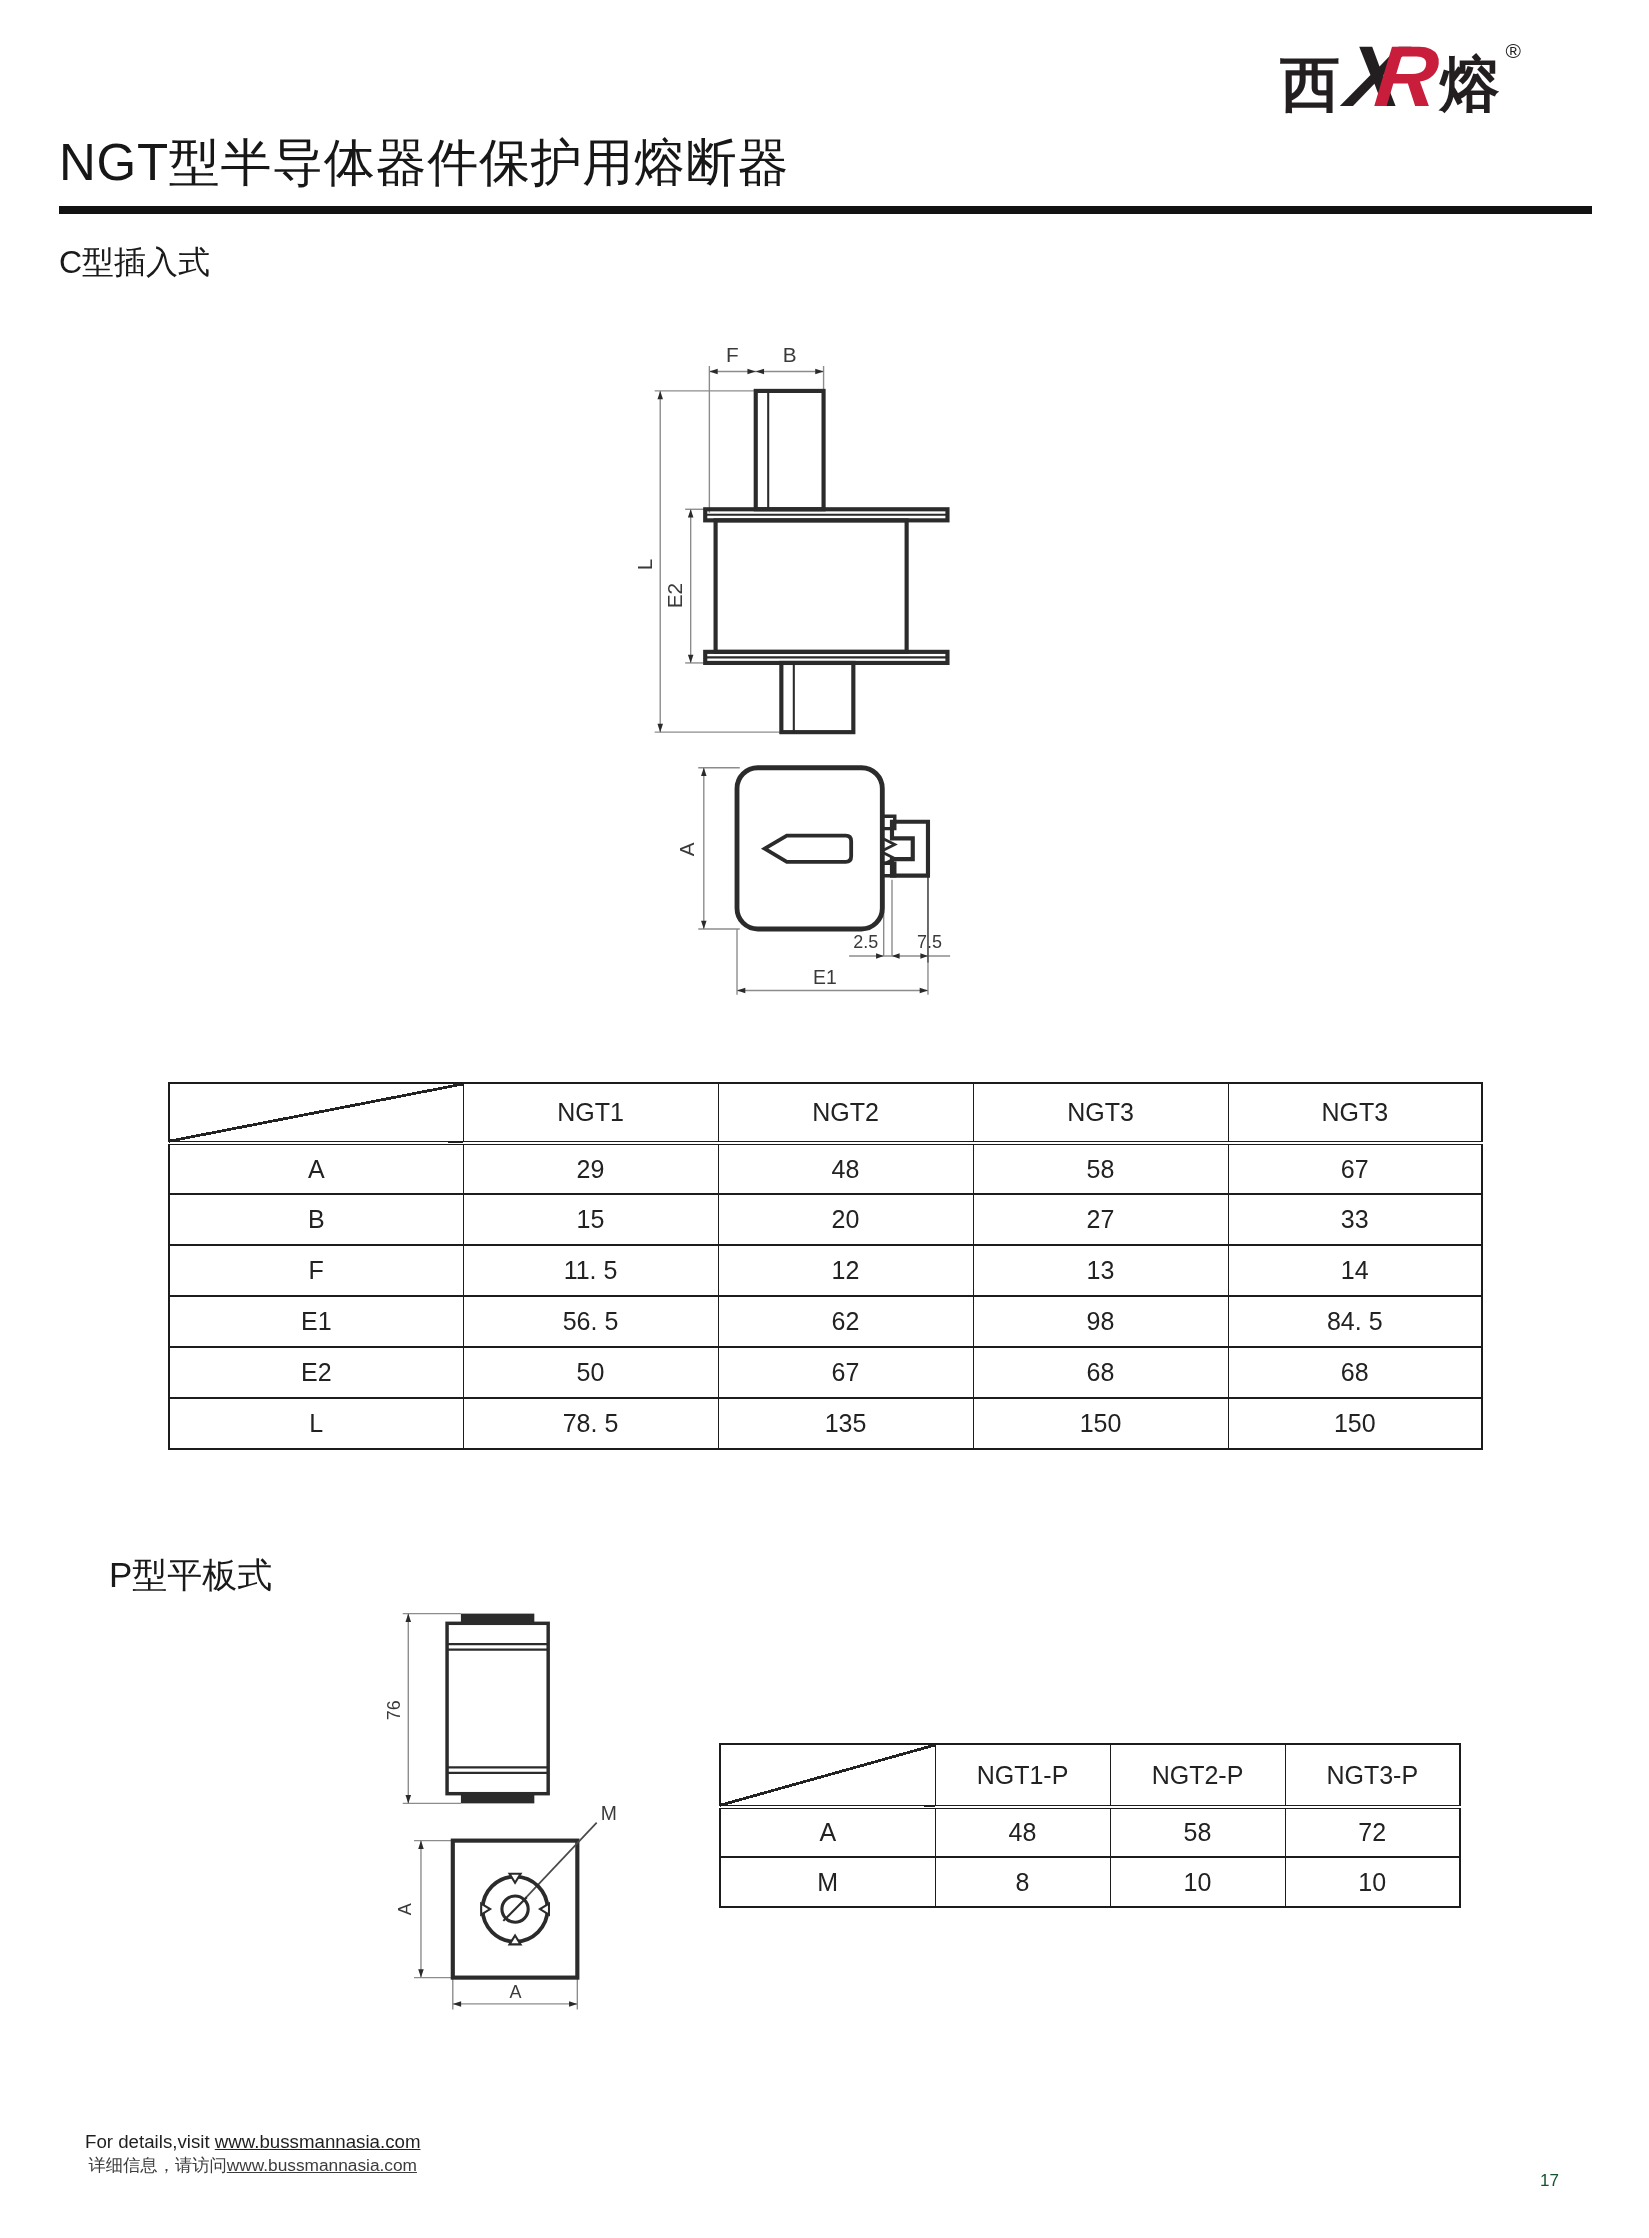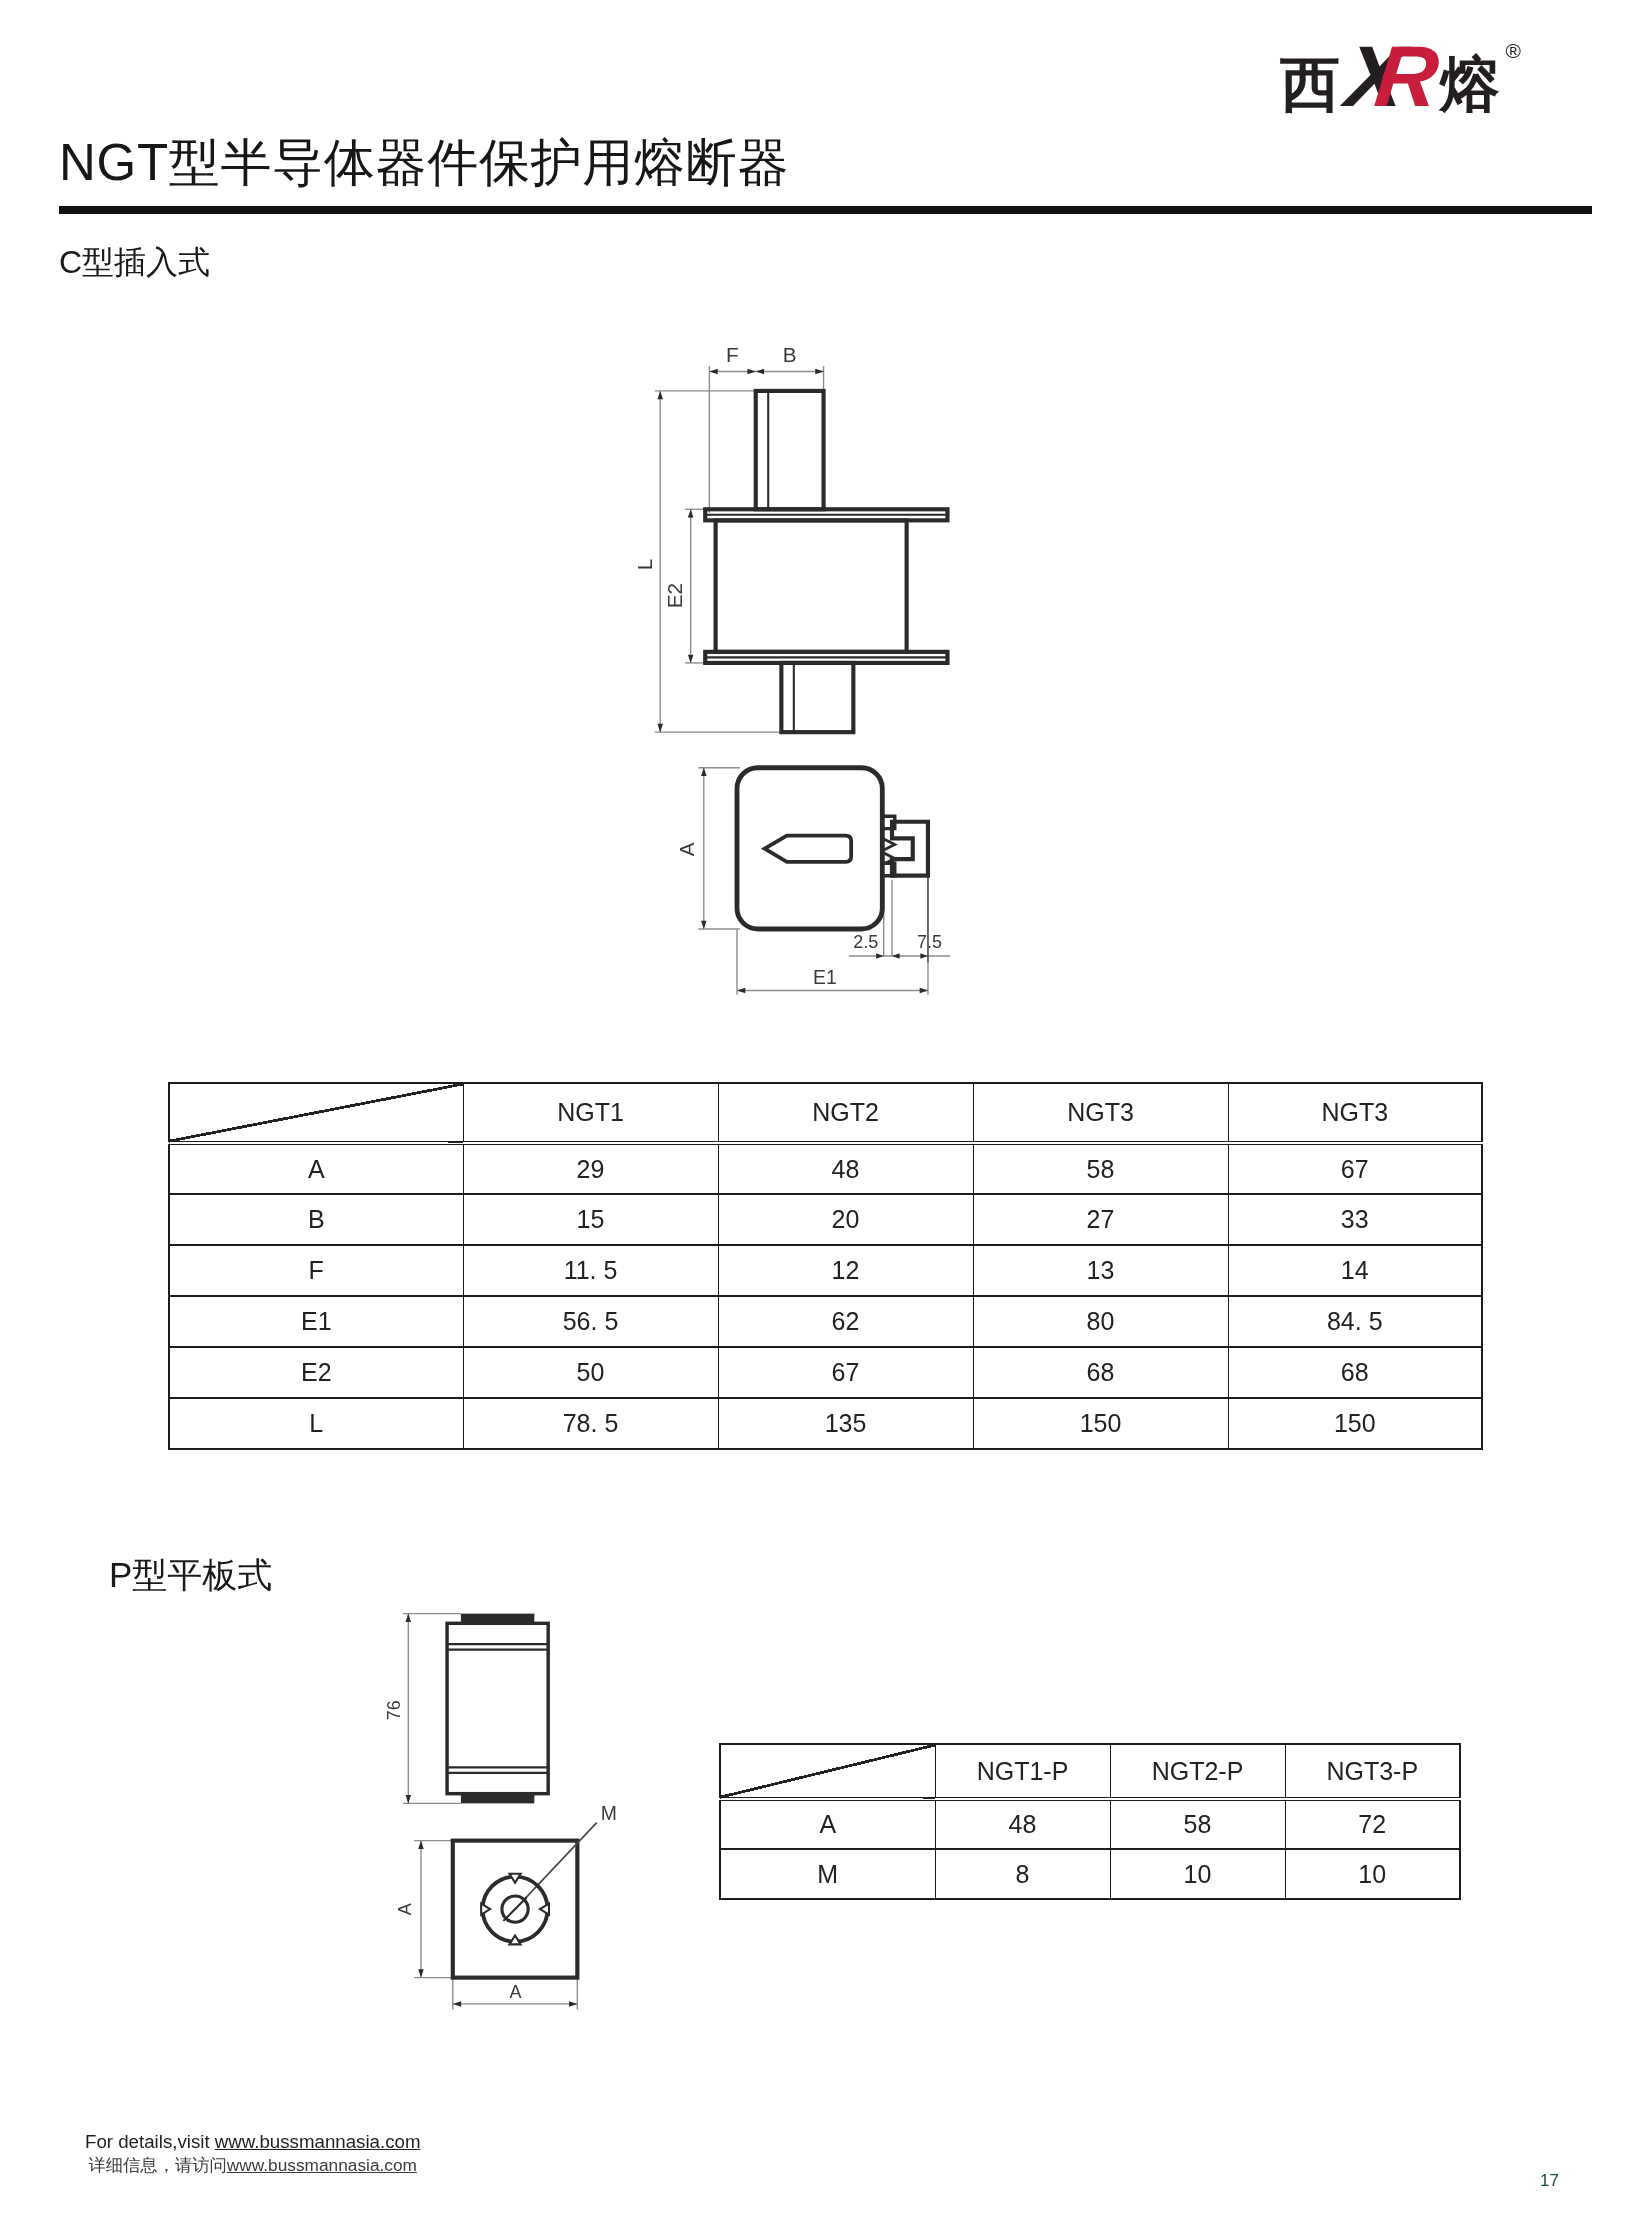--- a/index.html
+++ b/index.html
@@ -30,21 +30,21 @@
     border:2.8px solid #1c1c1c;position:absolute;}
   table.spec td,table.spec th{border-left:1.4px solid #1c1c1c;border-right:1.4px solid #1c1c1c;
     text-align:center;vertical-align:middle;font-weight:400;font-size:25px;color:#222;padding:0;}
   table.spec tr{border-top:2.1px solid #1c1c1c;}
   table.spec tr.hdr{border-bottom:4.2px double #1c1c1c;}
   .t1{left:168px;top:1082px;width:1312px;}
   .t1 tr{height:51px;}
   .t1 tr.hdr{height:60px;}
   .t2{left:719px;top:1743px;width:739px;}
   .t2 tr{height:50px;}
-  .t2 tr.hdr{height:55px;}
+  .t2 tr.hdr{height:63px;}
   td.diag{
     background:linear-gradient(to bottom right,
       transparent calc(50% - 1.4px), #222 calc(50% - 1.4px),
       #222 calc(50% + 1.4px), transparent calc(50% + 1.4px));
   }
   
   .footer{position:absolute;left:85px;top:2129px;font-size:18.7px;color:#1f1f1f;line-height:1.35;text-align:center;}
   .footer .cn-line{font-size:17.3px;color:#3c3c3c;}
   .footer a{color:inherit;text-decoration:underline;}
   .pagenum{position:absolute;left:1540px;top:2171px;font-size:17px;color:#14532d;font-weight:500;}
@@ -179,21 +179,21 @@
       <td>F</td>
       <td>11. 5</td>
       <td>12</td>
       <td>13</td>
       <td>14</td>
     </tr>
     <tr>
       <td>E1</td>
       <td>56. 5</td>
       <td>62</td>
-      <td>80</td>
+      <td>98</td>
       <td>84. 5</td>
     </tr>
     <tr>
       <td>E2</td>
       <td>50</td>
       <td>67</td>
       <td>68</td>
       <td>68</td>
     </tr>
     <tr>

